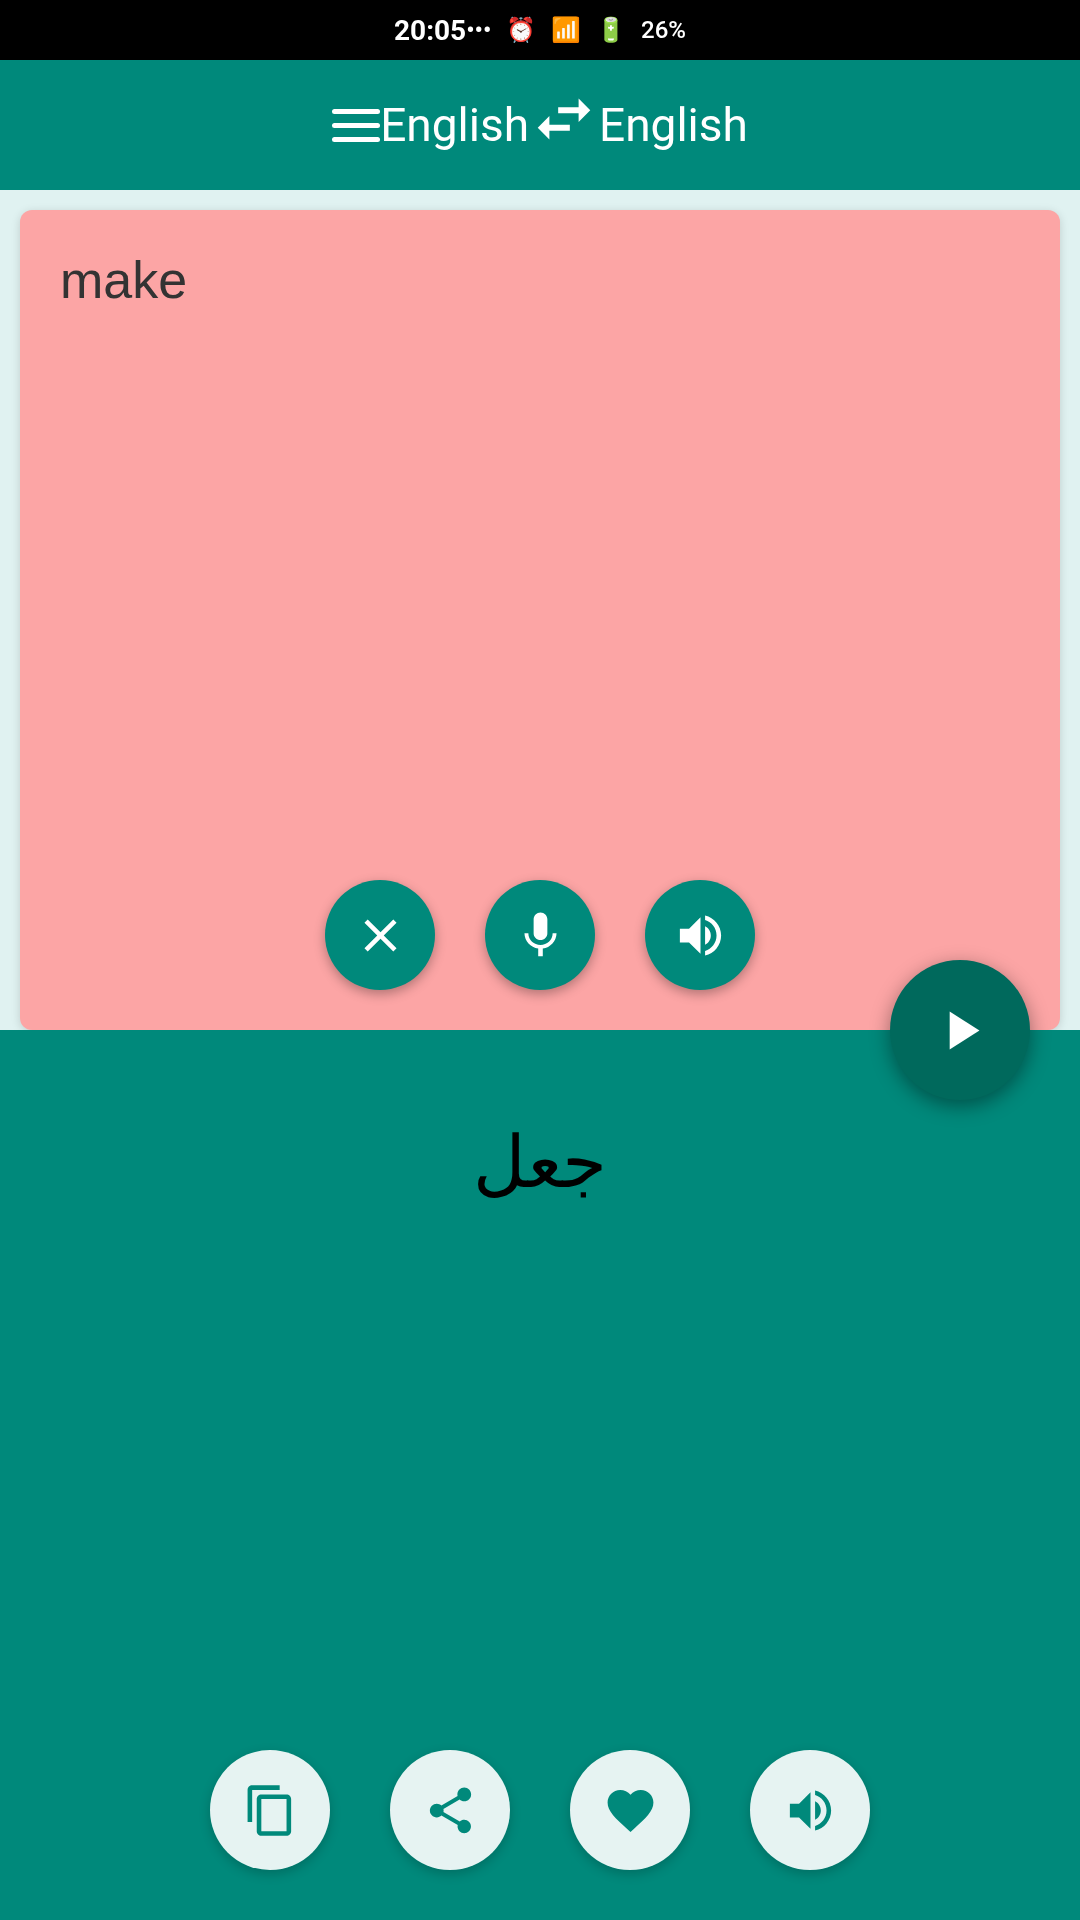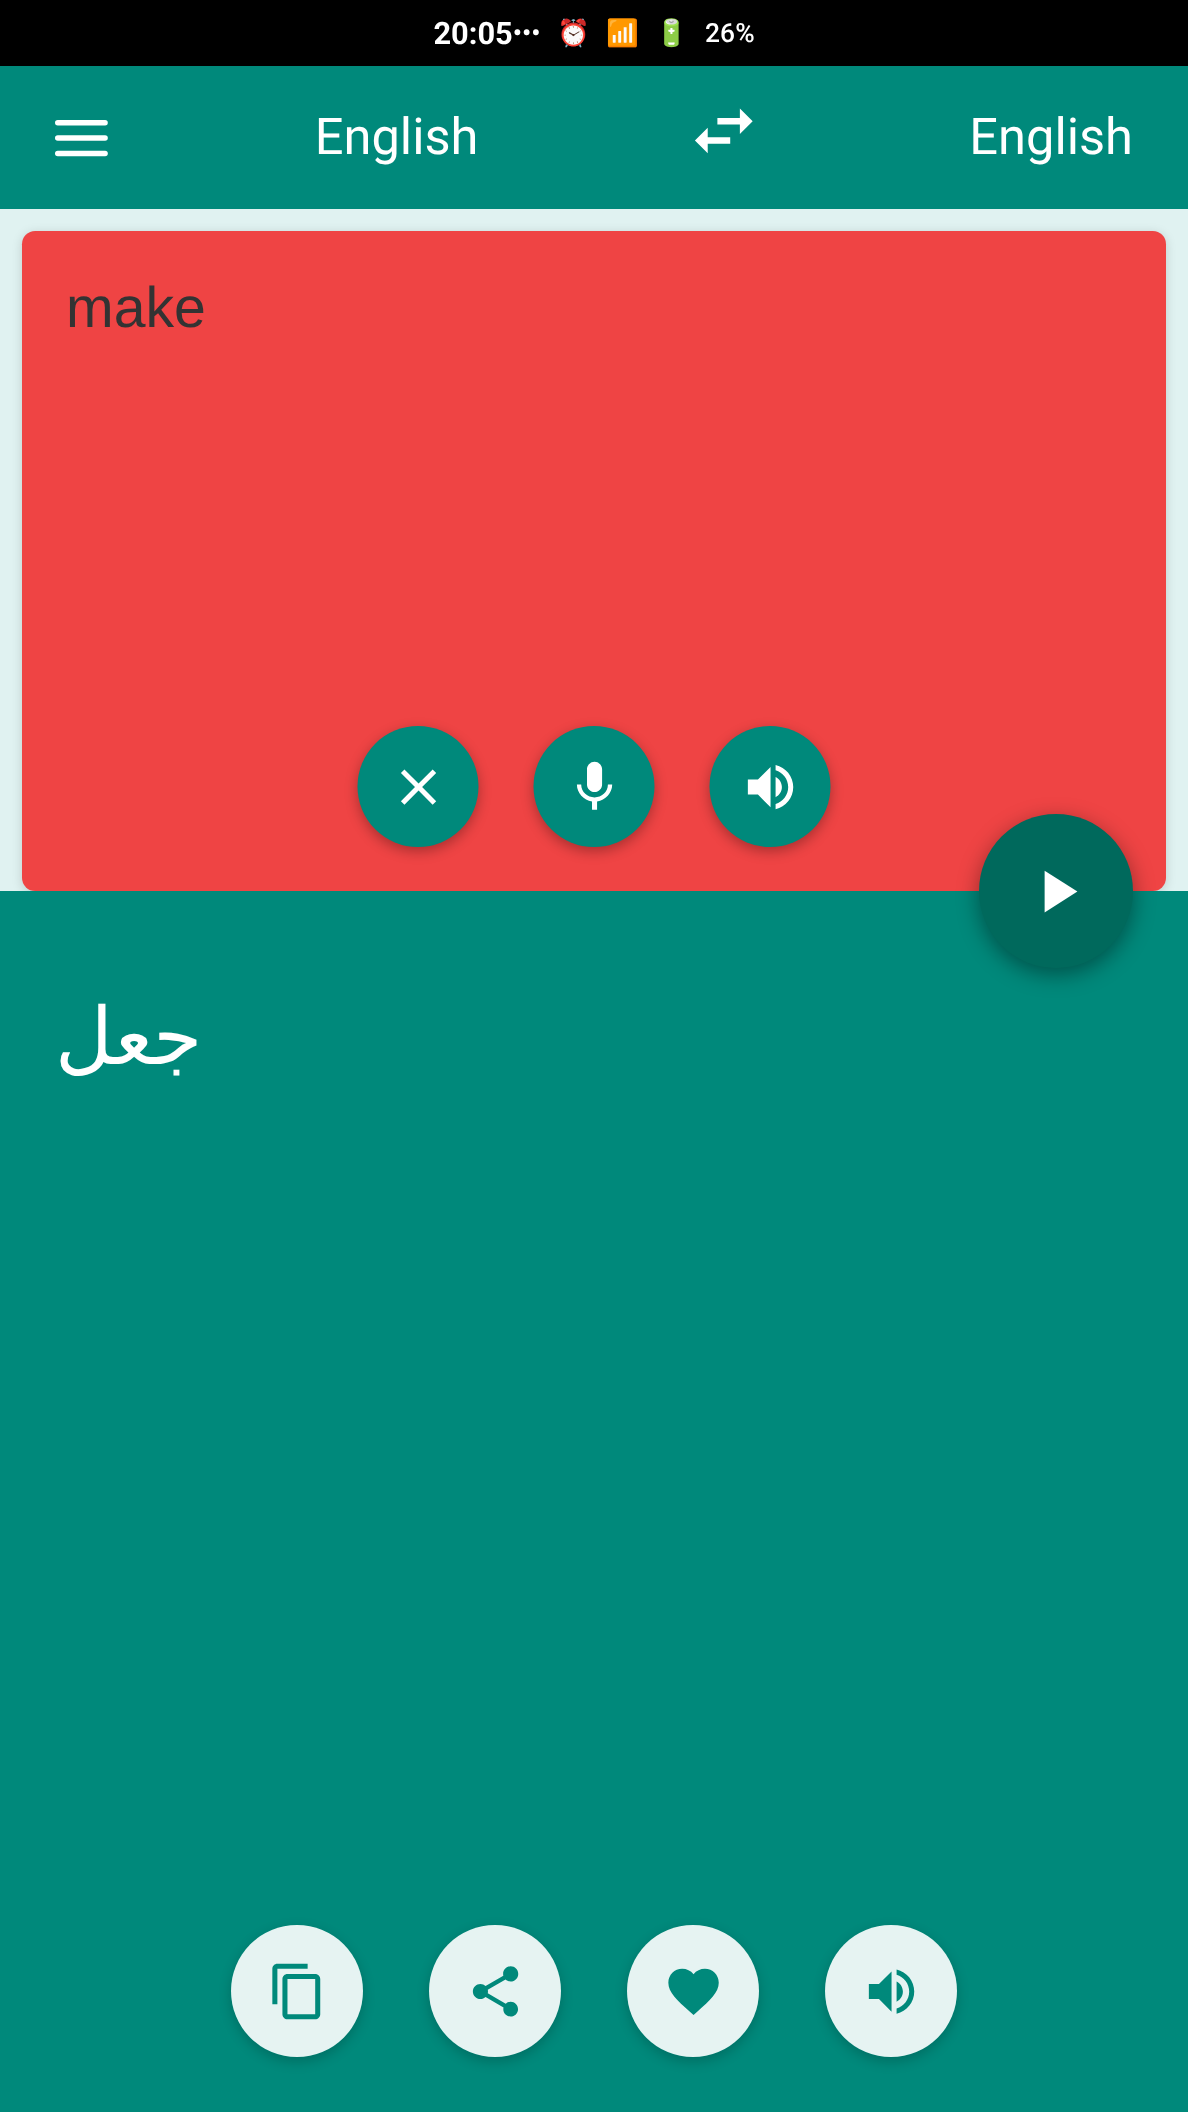--- a/index.html
+++ b/index.html
@@ -42,21 +42,21 @@
       font-size: 24px;
     }
 
     
     .toolbar {
       width: 100%;
       height: 130px;
       background: #00897b;
       display: flex;
       align-items: center;
-      justify-content: space-between;
+      justify-content: center;
       padding: 0 50px;
     }
 
     .toolbar-menu {
       display: flex;
       flex-direction: column;
       gap: 9px;
       cursor: pointer;
     }
 
@@ -84,23 +84,23 @@
     
     .main {
       width: 100%;
       height: calc(1920px - 60px - 130px);
       display: flex;
       flex-direction: column;
     }
 
     
     .source-panel {
-      background: #ef4444;
+      background: #fca5a5;
       flex: 0 0 auto;
-      height: 600px;
+      height: 820px;
       margin: 20px 20px 0 20px;
       border-radius: 12px;
       box-shadow: 0 2px 10px rgba(0,0,0,0.15);
       position: relative;
       display: flex;
       flex-direction: column;
       justify-content: center;
     }
 
     .source-textarea {
@@ -172,22 +172,22 @@
       flex: 1;
       margin: 0;
       position: relative;
       display: flex;
       flex-direction: column;
       padding: 30px 50px 0 50px;
     }
 
     .translation-text {
       flex: 1;
-      text-align: left;
-      color: #ffffff;
+      text-align: center;
+      color: #000000;
       direction: rtl;
       padding-top: 60px;
     }
 
     .translation-main {
       font-size: 72px;
       font-weight: 500;
       margin-bottom: 40px;
       display: block;
     }

